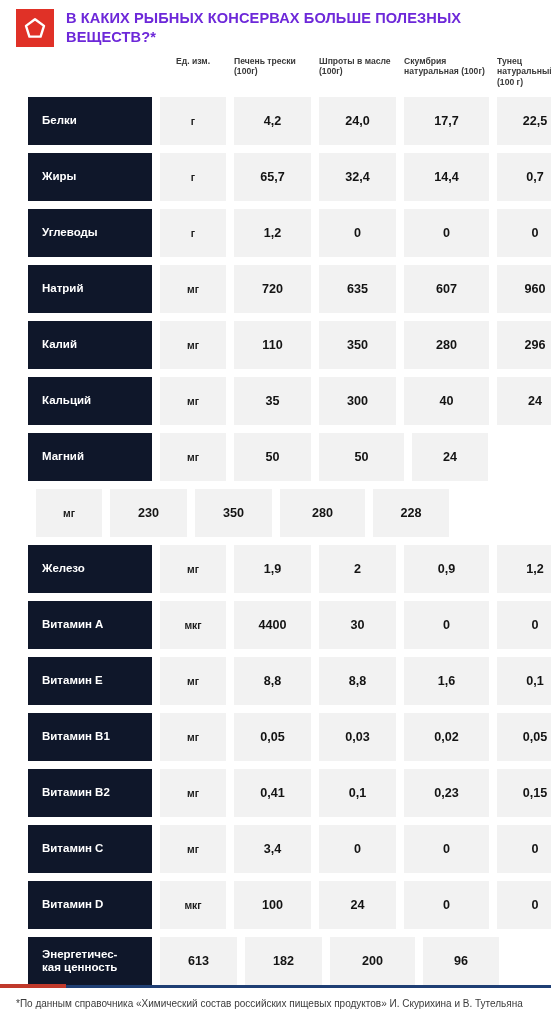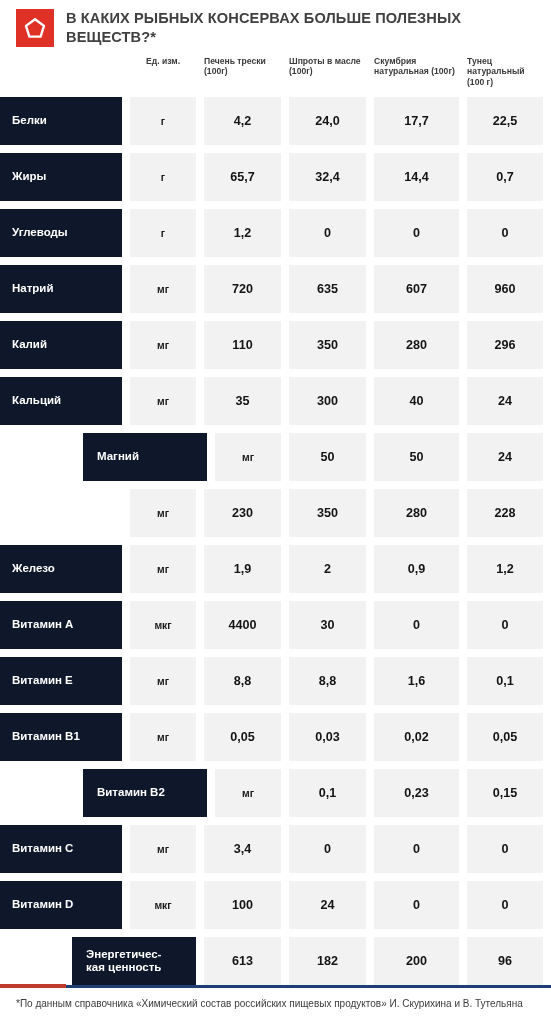--- a/index.html
+++ b/index.html
@@ -33,40 +33,39 @@
     justify-content: center;
     margin-top: 1px;
   }
   .logo-box svg { display: block; }
   .title {
     margin-left: 12px;
     font-size: 14.6px;
     font-weight: bold;
     line-height: 18.5px;
     letter-spacing: 0.1px;
-    color: #404040;
+    color: #6d28d9;
     text-transform: uppercase;
     padding-top: 1px;
   }
 
   
   .table {
     position: absolute;
     top: 54px;
     left: 0;
     width: 551px;
   }
   .row {
     display: flex;
     align-items: stretch;
     height: 48px;
     margin-bottom: 8px;
-    padding: 0 8px;
+    padding: 0 28px;
     box-sizing: border-box;
-    justify-content: flex-end;
   }
   .colhead-row {
     height: 40px;
     margin-bottom: 3px;
     align-items: flex-start;
   }
 
   .c-label  { flex: 0 0 124px; }
   .c-unit   { flex: 0 0 66px;  margin-left: 8px; }
   .c-v0     { flex: 0 0 77px;  margin-left: 8px; }
@@ -249,20 +248,21 @@
         <div class="c-label label-cell">Витамин В1</div>
         <div class="c-unit data-cell unit-cell">мг</div>
         <div class="c-v0 data-cell">0,05</div>
         <div class="c-v1 data-cell">0,03</div>
         <div class="c-v2 data-cell">0,02</div>
         <div class="c-v3 data-cell">0,05</div>
       </div>
       <div class="row">
         <div class="c-label label-cell">Витамин В2</div>
         <div class="c-unit data-cell unit-cell">мг</div>
+        <div class="c-v0 data-cell">0,41</div>
         <div class="c-v1 data-cell">0,1</div>
         <div class="c-v2 data-cell">0,23</div>
         <div class="c-v3 data-cell">0,15</div>
       </div>
       <div class="row">
         <div class="c-label label-cell">Витамин С</div>
         <div class="c-unit data-cell unit-cell">мг</div>
         <div class="c-v0 data-cell">3,4</div>
         <div class="c-v1 data-cell">0</div>
         <div class="c-v2 data-cell">0</div>

